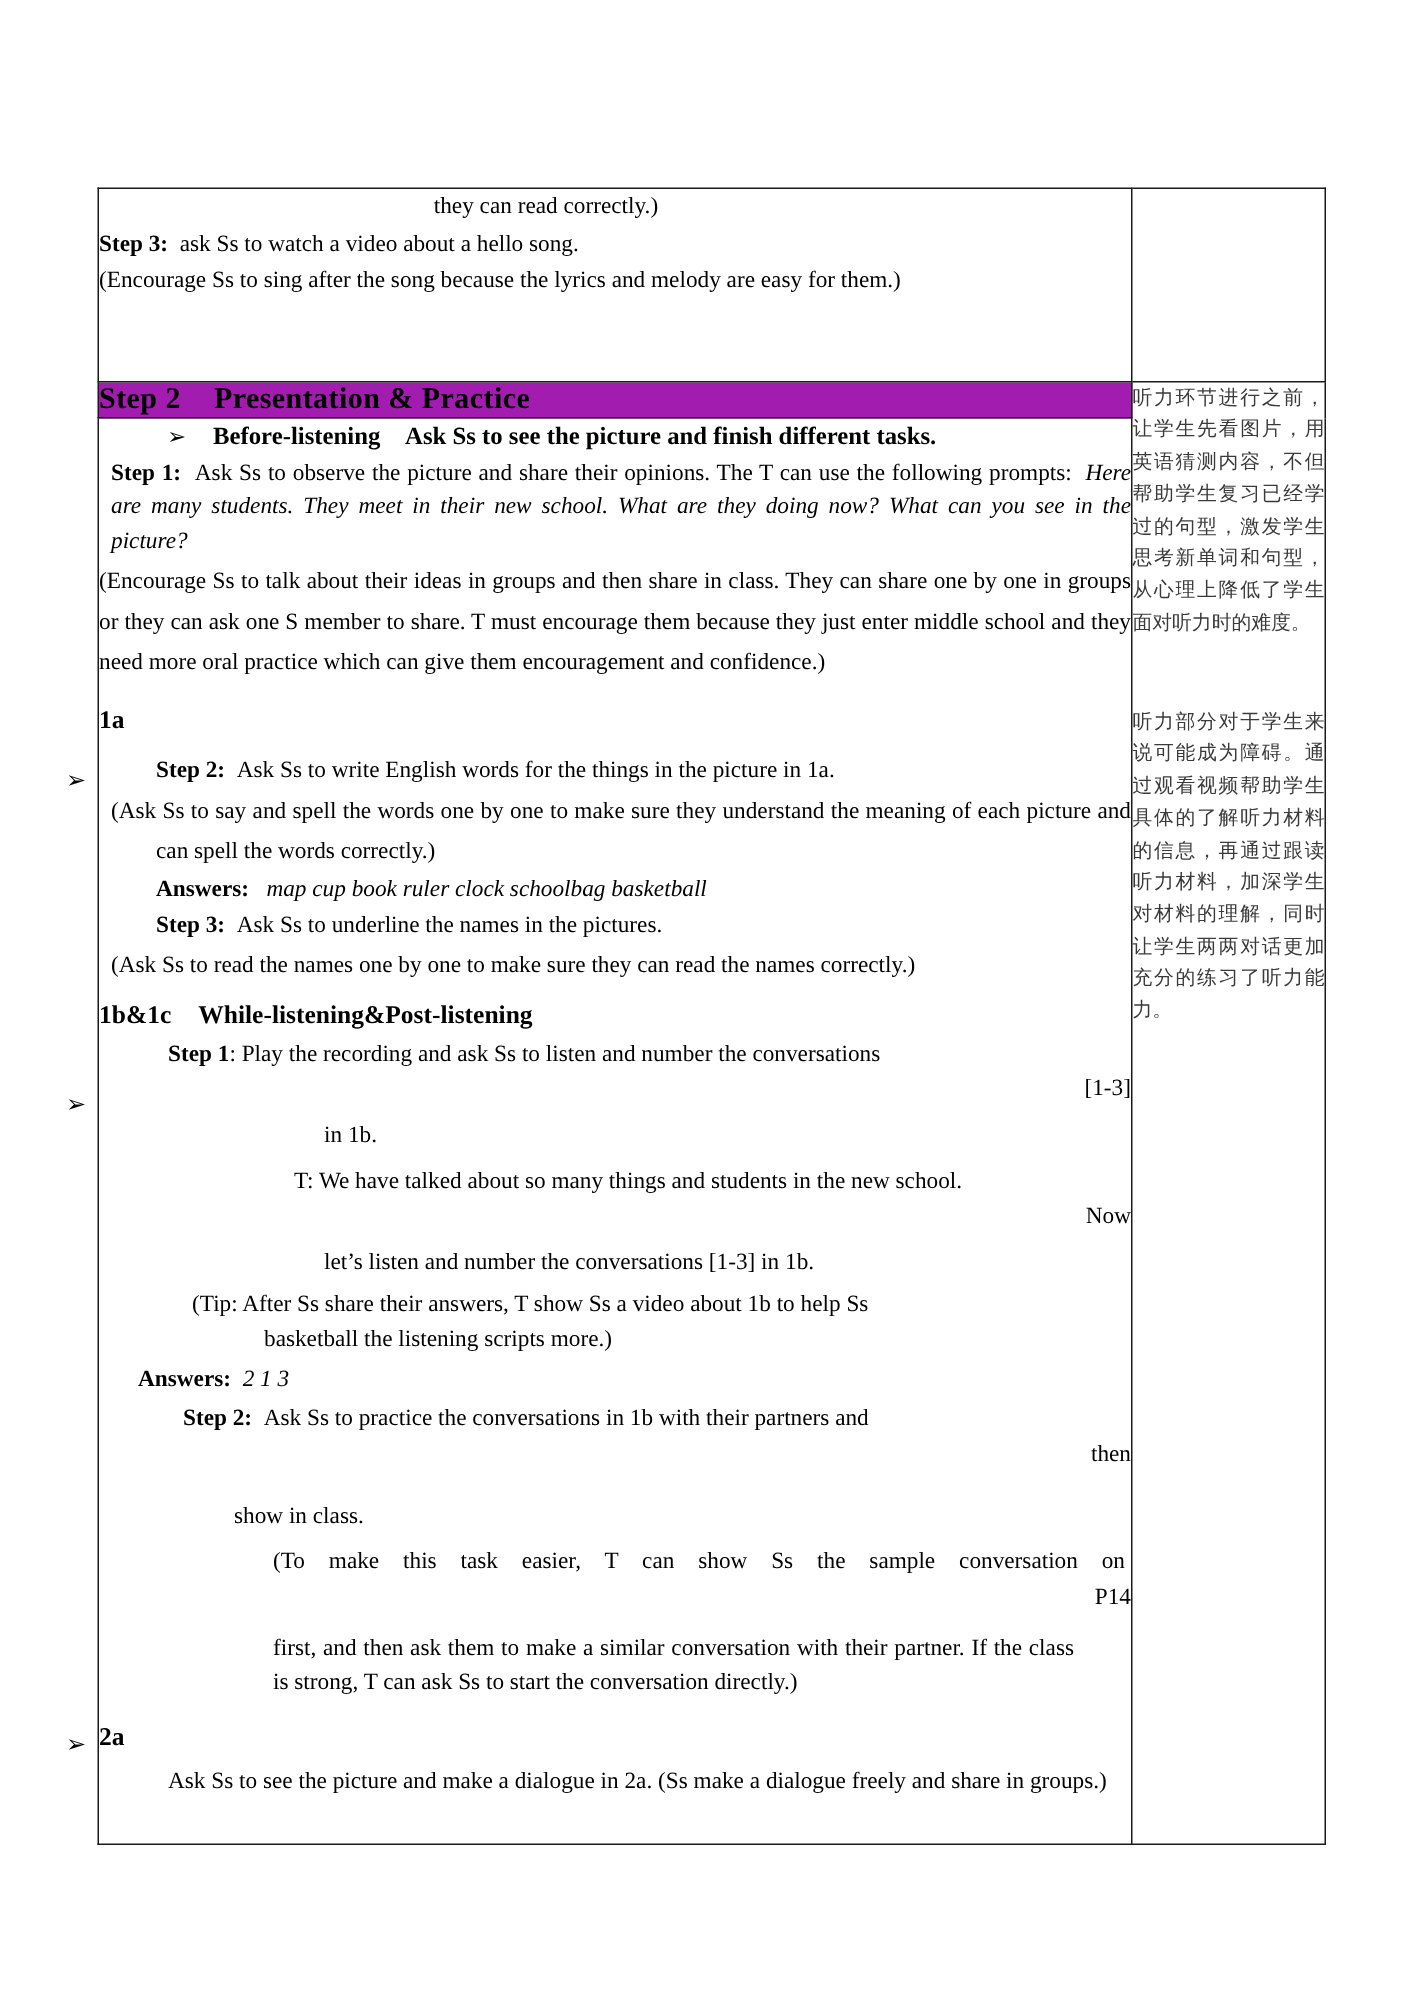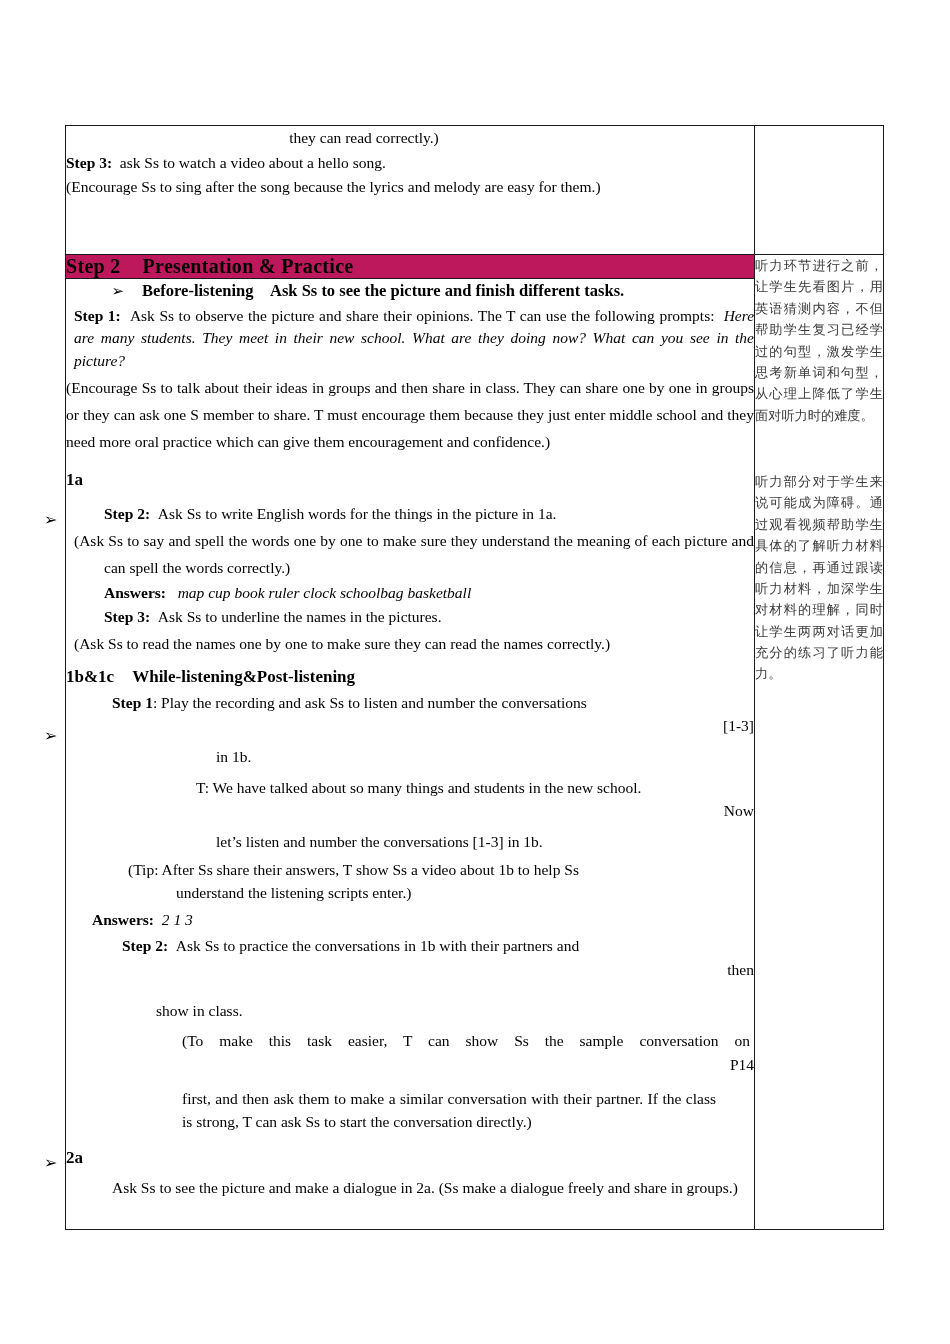--- a/index.html
+++ b/index.html
@@ -49,21 +49,21 @@
   .note-cell {
     padding: 8px 6px 6px 7px;
     font-size: 13.2px;
     line-height: 1.62;
     font-family: "DejaVu Sans", "Liberation Sans", sans-serif;
     color: #3a3a3a;
   }
 
   
   .banner-cell {
-    background: #be185d;
+    background: #a21caf;
     padding: 3px 0 4px 10px;
   }
   .banner-text {
     font-size: 20px;
     font-weight: bold;
     letter-spacing: 0.3px;
   }
   .banner-text .gap { display: inline-block; width: 22px; }
 
   
@@ -209,21 +209,21 @@
         <p class="para tight zero-left">[1-3]</p>
 
         <p class="para tight body-indent7" style="margin-top:8px">in 1b.</p>
 
         <p class="para tight body-indent8" style="margin-top:8px">T: We have talked  about so many things and students in the new school.</p>
         <p class="para tight zero-left">Now</p>
 
         <p class="para tight body-indent7" style="margin-top:8px">let’s listen and number the conversations [1-3] in 1b.</p>
 
         <p class="para tight body-indent6" style="margin-top:5px">(Tip:  After Ss share their answers, T show Ss a video about 1b to help Ss</p>
-        <p class="para tight body-indent5">understand the listening scripts enter.)</p>
+        <p class="para tight body-indent5">basketball the listening scripts more.)</p>
 
         <p class="para tight" style="padding-left:26px;margin-top:4px">
           <span class="b">Answers:</span>
           <span>&nbsp;</span><span class="i">2 1 3</span>
         </p>
 
         <p class="para just tight body-indent2" style="margin-top:4px;padding-left:56px">
           <span class="b">Step  2:</span>
           <span>&nbsp;</span><span>Ask  Ss  to  practice the conversations in 1b with their partners and</span>
         </p>

